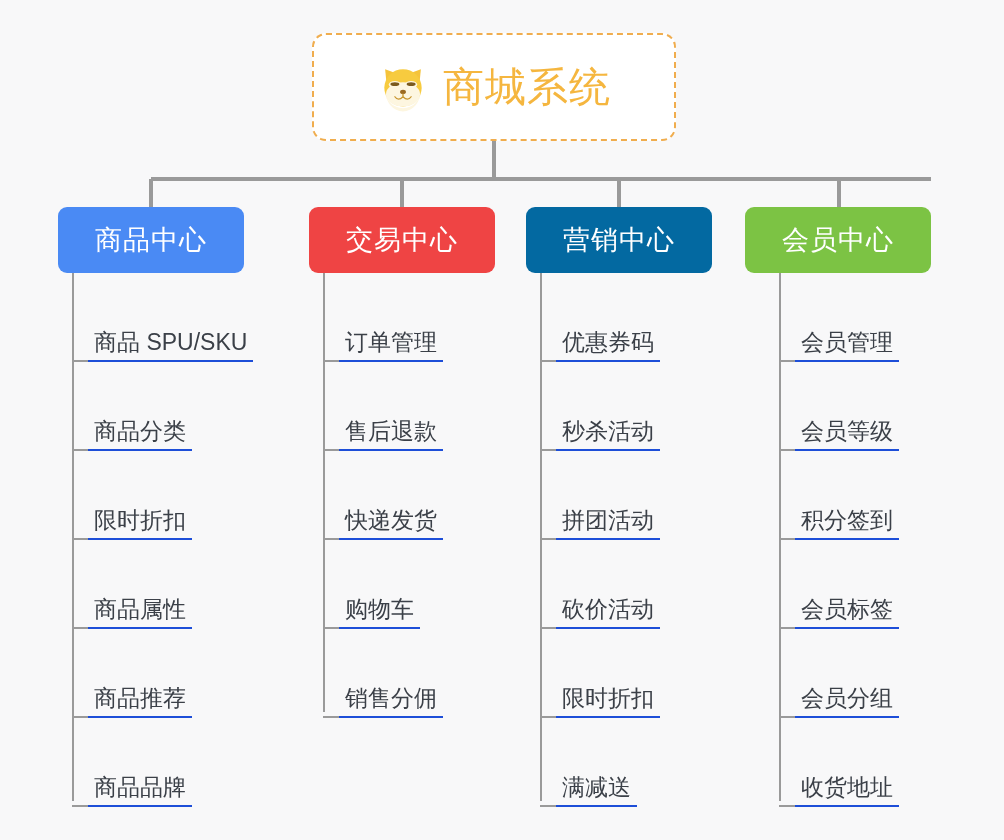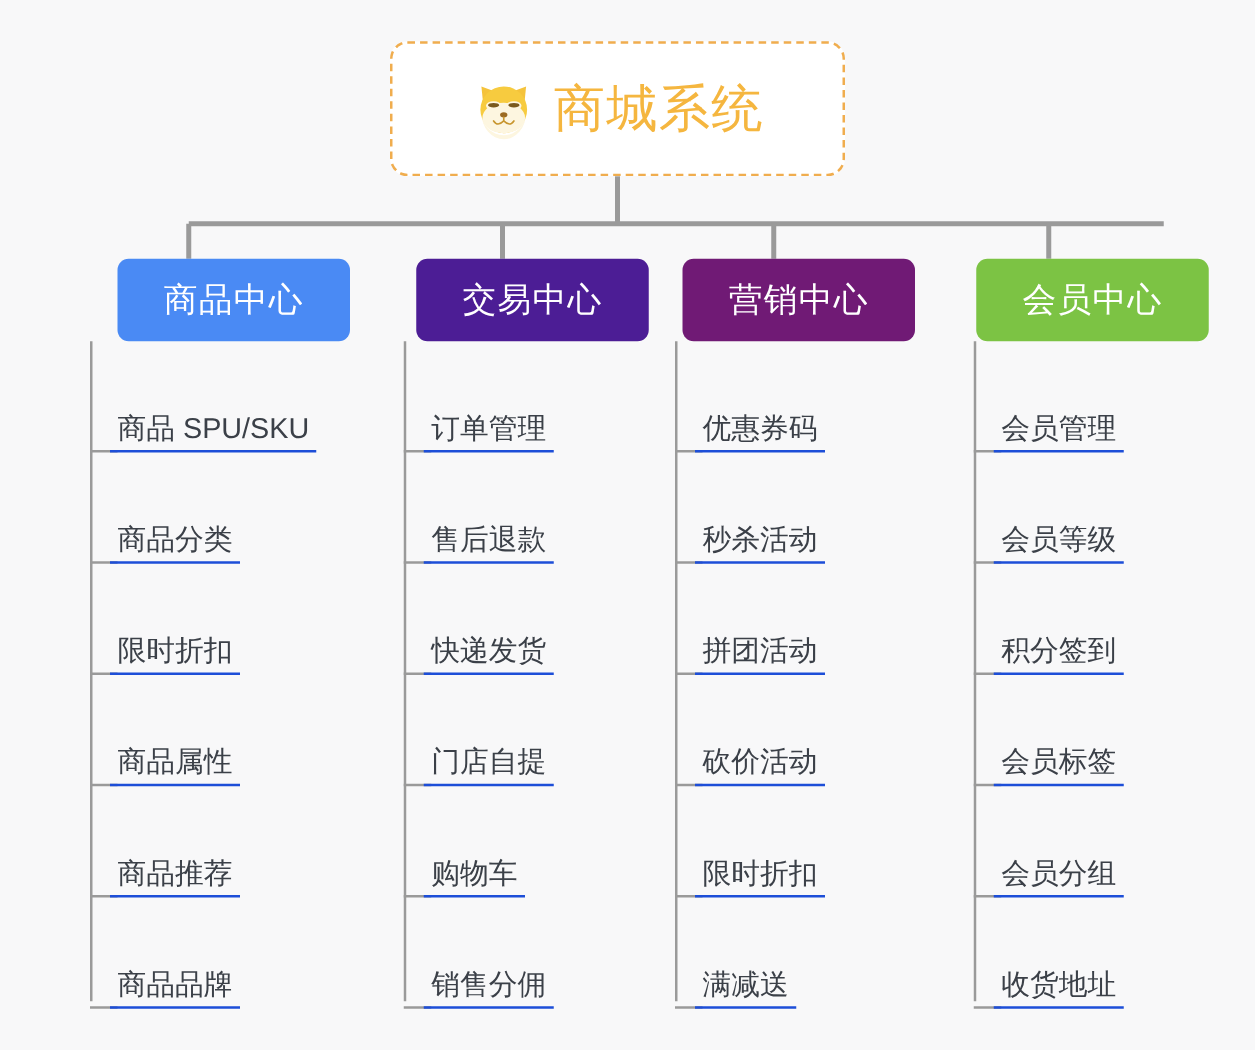--- a/index.html
+++ b/index.html
@@ -66,21 +66,20 @@
   .category-box {
     position: absolute;
     top: 207px;
     width: 186px;
     height: 66px;
     box-sizing: border-box;
     border-radius: 9px;
     display: flex;
     align-items: center;
     justify-content: center;
-    margin-left: 36px;
   }
   .category-label {
     color: #ffffff;
     font-size: 27px;
     line-height: 1;
     letter-spacing: 1px;
     white-space: nowrap;
   }
 
   
@@ -189,45 +188,42 @@
       <span class="leaf-label">商品属性</span>
     </div>
     <div class="leaf-item">
       <span class="leaf-label">商品推荐</span>
     </div>
     <div class="leaf-item">
       <span class="leaf-label">商品品牌</span>
     </div>
   </div>
 
-  <div class="category-box" style="left:297px;background:#4c1d95;">
+  <div class="category-box" style="left:309px;background:#ef4444;">
     <span class="category-label">交易中心</span>
   </div>
   <div class="leaf-column" style="left:309px;">
     <div class="leaf-item">
       <span class="leaf-label">订单管理</span>
     </div>
     <div class="leaf-item">
       <span class="leaf-label">售后退款</span>
     </div>
     <div class="leaf-item">
       <span class="leaf-label">快递发货</span>
     </div>
     <div class="leaf-item">
-      <span class="leaf-label">门店自提</span>
-    </div>
-    <div class="leaf-item">
       <span class="leaf-label">购物车</span>
     </div>
     <div class="leaf-item">
       <span class="leaf-label">销售分佣</span>
     </div>
   </div>
 
-  <div class="category-box" style="left:510px;background:#701a75;">
+  <div class="category-box" style="left:526px;background:#0369a1;">
     <span class="category-label">营销中心</span>
   </div>
   <div class="leaf-column" style="left:526px;">
     <div class="leaf-item">
       <span class="leaf-label">优惠券码</span>
     </div>
     <div class="leaf-item">
       <span class="leaf-label">秒杀活动</span>
     </div>
     <div class="leaf-item">

